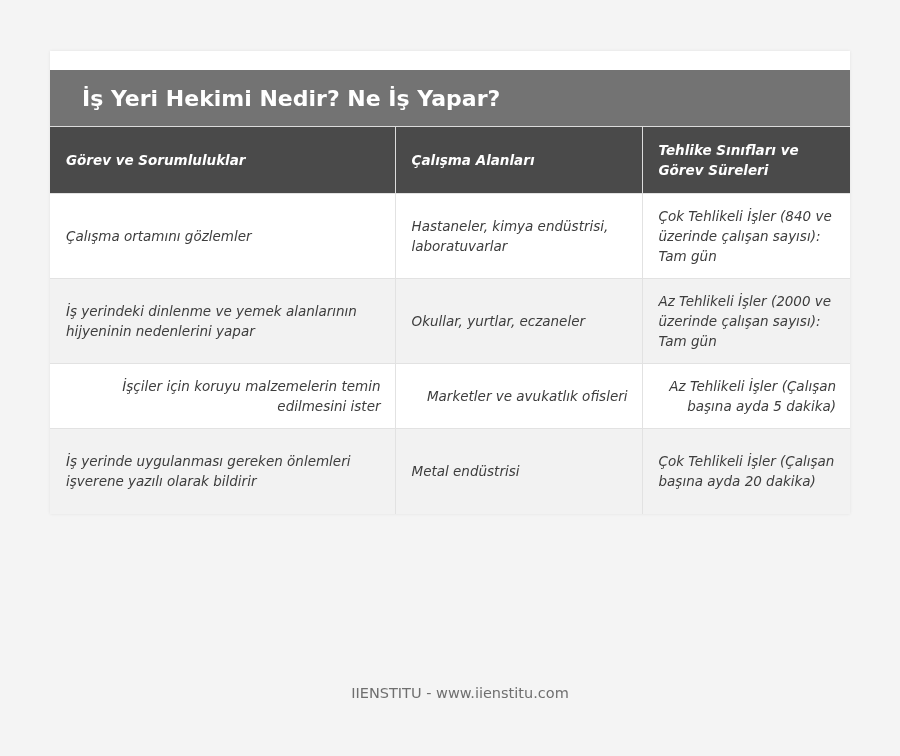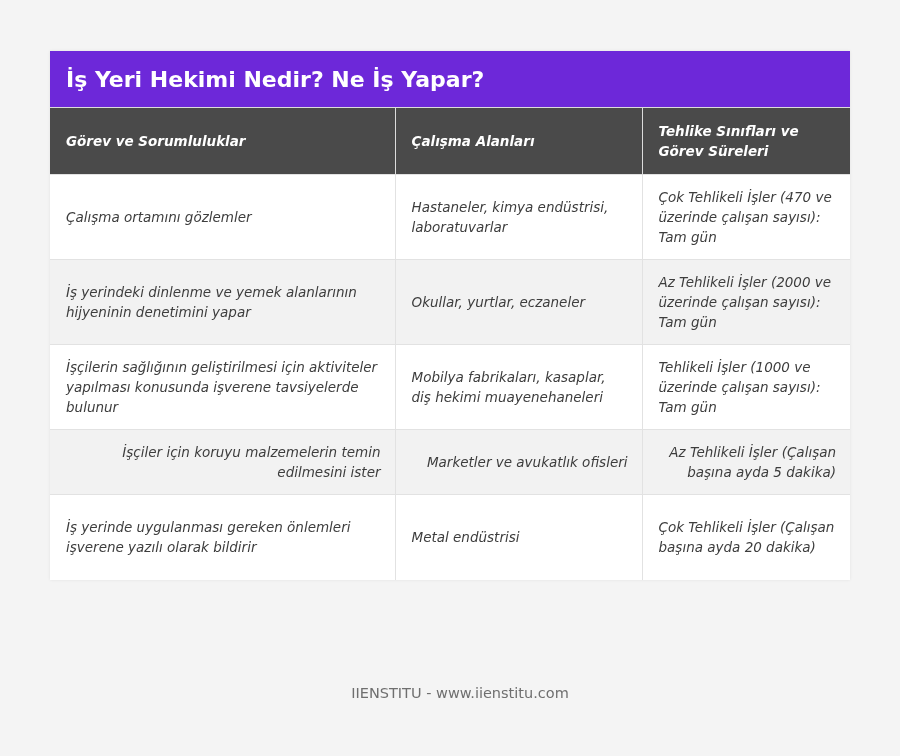--- a/index.html
+++ b/index.html
@@ -12,29 +12,30 @@
     overflow: hidden;
   }
   .card {
     position: absolute;
     left: 50px; top: 51px;
     width: 800px;
     background: #ffffff;
     box-shadow: 0 0 3px rgba(0,0,0,0.08);
   }
   .title-bar {
-    background: #6d28d9;
+    background: #737373;
     color: #ffffff;
     height: 57px;
     display: flex; align-items: center;
-    padding-left: 16px;
+    padding-left: 32px;
     font-weight: bold;
     font-size: 22px;
     border-bottom: 1px solid #dcdcdc;
     box-sizing: border-box;
+    margin-top: 19px;
   }
   table {
     width: 800px;
     border-collapse: collapse;
     table-layout: fixed;
     font-style: italic;
   }
   col.c1 { width: 345px; }
   col.c2 { width: 247px; }
   col.c3 { width: 208px; }
@@ -88,31 +89,26 @@
       <tr>
         <th>Görev ve Sorumluluklar</th>
         <th>Çalışma Alanları</th>
         <th>Tehlike Sınıfları ve Görev Süreleri</th>
       </tr>
     </thead>
     <tbody>
       <tr>
         <td>Çalışma ortamını gözlemler</td>
         <td>Hastaneler, kimya endüstrisi, laboratuvarlar</td>
-        <td>Çok Tehlikeli İşler (470 ve üzerinde çalışan sayısı): Tam gün</td>
+        <td>Çok Tehlikeli İşler (840 ve üzerinde çalışan sayısı): Tam gün</td>
       </tr>
       <tr>
-        <td>İş yerindeki dinlenme ve yemek alanlarının hijyeninin denetimini yapar</td>
+        <td>İş yerindeki dinlenme ve yemek alanlarının hijyeninin nedenlerini yapar</td>
         <td>Okullar, yurtlar, eczaneler</td>
         <td>Az Tehlikeli İşler (2000 ve üzerinde çalışan sayısı): Tam gün</td>
-      </tr>
-      <tr>
-        <td>İşçilerin sağlığının geliştirilmesi için aktiviteler yapılması konusunda işverene tavsiyelerde bulunur</td>
-        <td>Mobilya fabrikaları, kasaplar, diş hekimi muayenehaneleri</td>
-        <td>Tehlikeli İşler (1000 ve üzerinde çalışan sayısı): Tam gün</td>
       </tr>
       <tr class="short">
         <td>İşçiler için koruyu malzemelerin temin edilmesini ister</td>
         <td>Marketler ve avukatlık ofisleri</td>
         <td>Az Tehlikeli İşler (Çalışan başına ayda 5 dakika)</td>
       </tr>
       <tr>
         <td>İş yerinde uygulanması gereken önlemleri işverene yazılı olarak bildirir</td>
         <td>Metal endüstrisi</td>
         <td>Çok Tehlikeli İşler (Çalışan başına ayda 20 dakika)</td>

